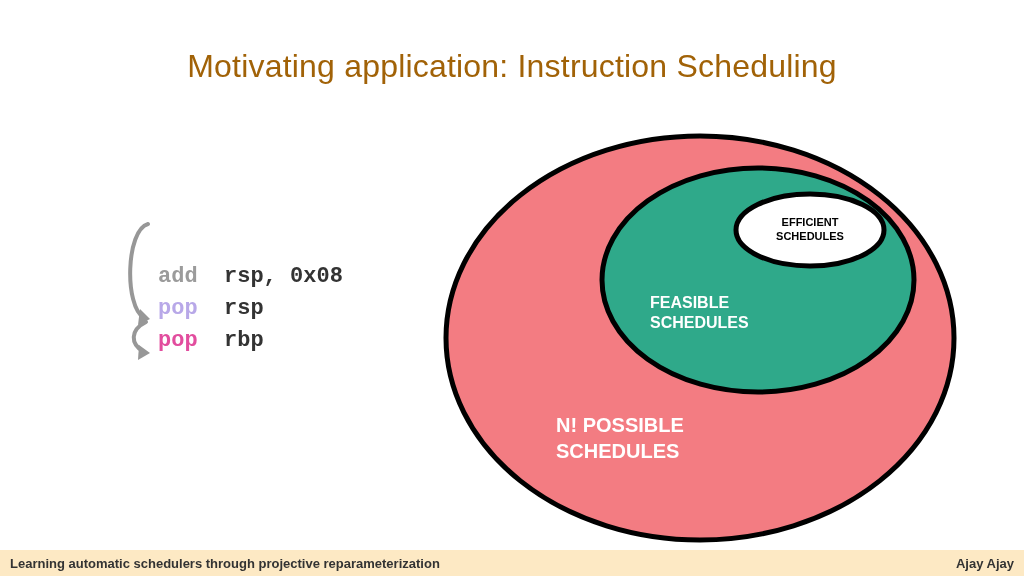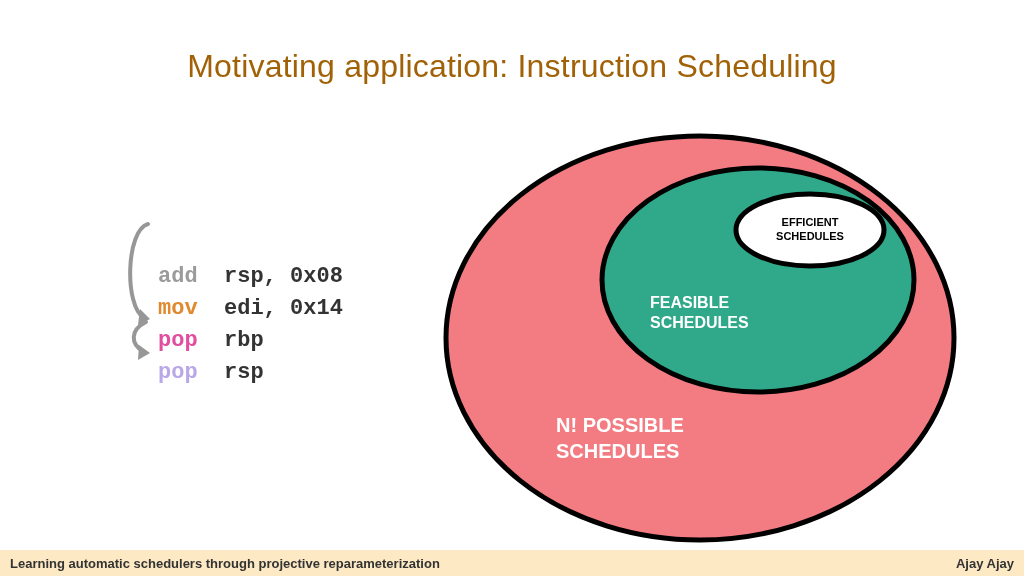--- a/index.html
+++ b/index.html
@@ -28,23 +28,22 @@
 
   <svg class="arrows" viewBox="0 0 40 170">
     <path d="M30 6 C 8 12, 6 88, 26 100" fill="none" stroke="#979797" stroke-width="4" stroke-linecap="round"></path>
     <path d="M22 91 L32 101 L20 107 Z" fill="#979797"></path>
     <path d="M28 104 C 12 112, 12 126, 26 134" fill="none" stroke="#979797" stroke-width="4" stroke-linecap="round"></path>
     <path d="M21 127 L32 135 L20 142 Z" fill="#979797"></path>
   </svg>
 
   <div class="code-block">
       <div class="row"><span class="mn-gray">add  </span><span>rsp, 0x08</span></div>
-      <div class="row"><span class="mn-orange">mov  </span><span>edi, 0x14</span></div>
+      <div class="row"><span class="mn-lav">pop  </span><span>rsp</span></div>
       <div class="row"><span class="mn-pink">pop  </span><span>rbp</span></div>
-      <div class="row"><span class="mn-lav">pop  </span><span>rsp</span></div>
     </div>
 
   <svg class="venn" viewBox="0 0 520 420">
     <ellipse cx="260" cy="210" rx="254" ry="202" fill="#f37c82" stroke="#000" stroke-width="5"></ellipse>
     <ellipse cx="318" cy="152" rx="156" ry="112" fill="#2fa98a" stroke="#000" stroke-width="5"></ellipse>
     <ellipse cx="370" cy="102" rx="74" ry="36" fill="#ffffff" stroke="#000" stroke-width="5"></ellipse>
     <text x="116" y="304" class="label-white" font-size="20">N! POSSIBLE</text>
     <text x="116" y="330" class="label-white" font-size="20">SCHEDULES</text>
     <text x="210" y="180" class="label-white" font-size="16">FEASIBLE</text>
     <text x="210" y="200" class="label-white" font-size="16">SCHEDULES</text>

